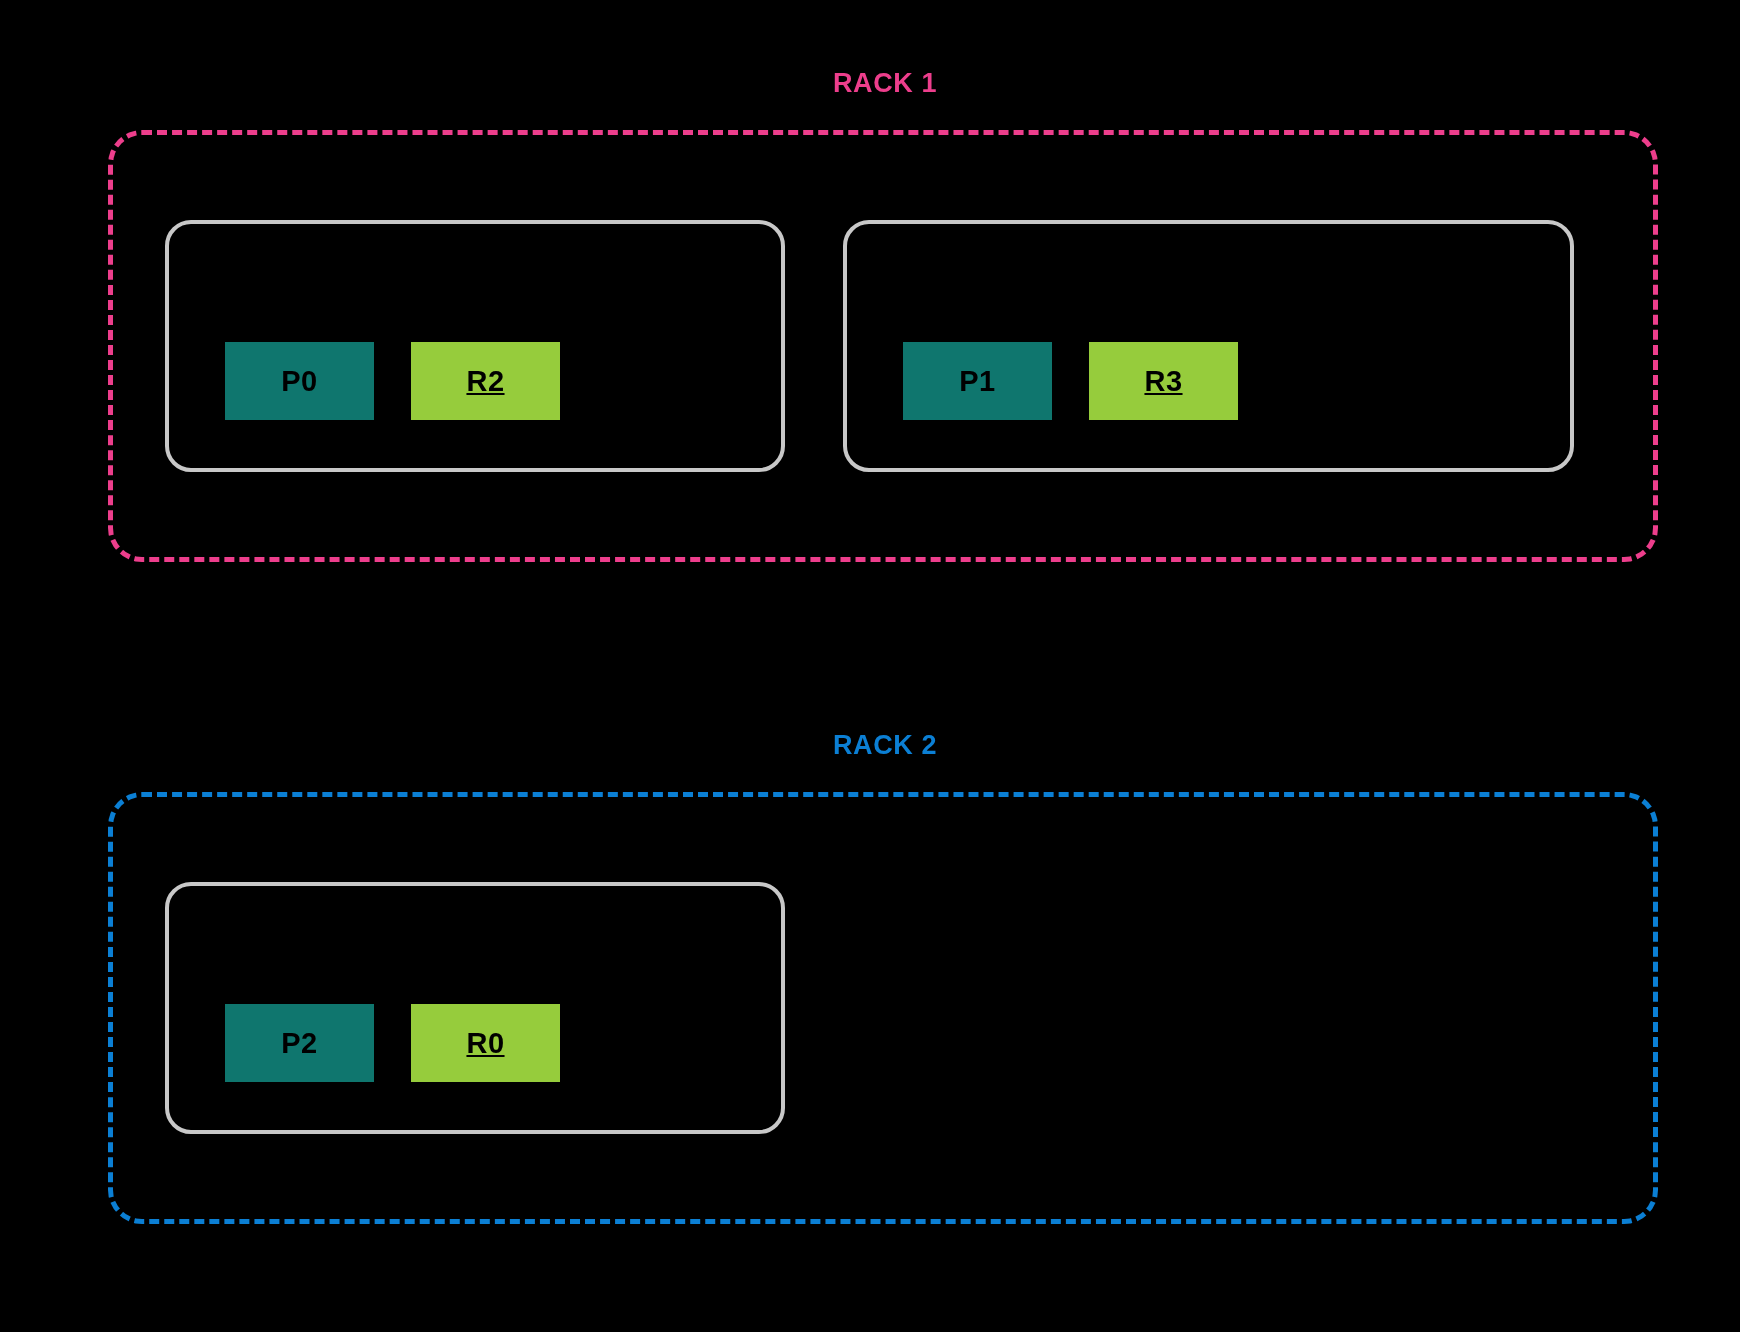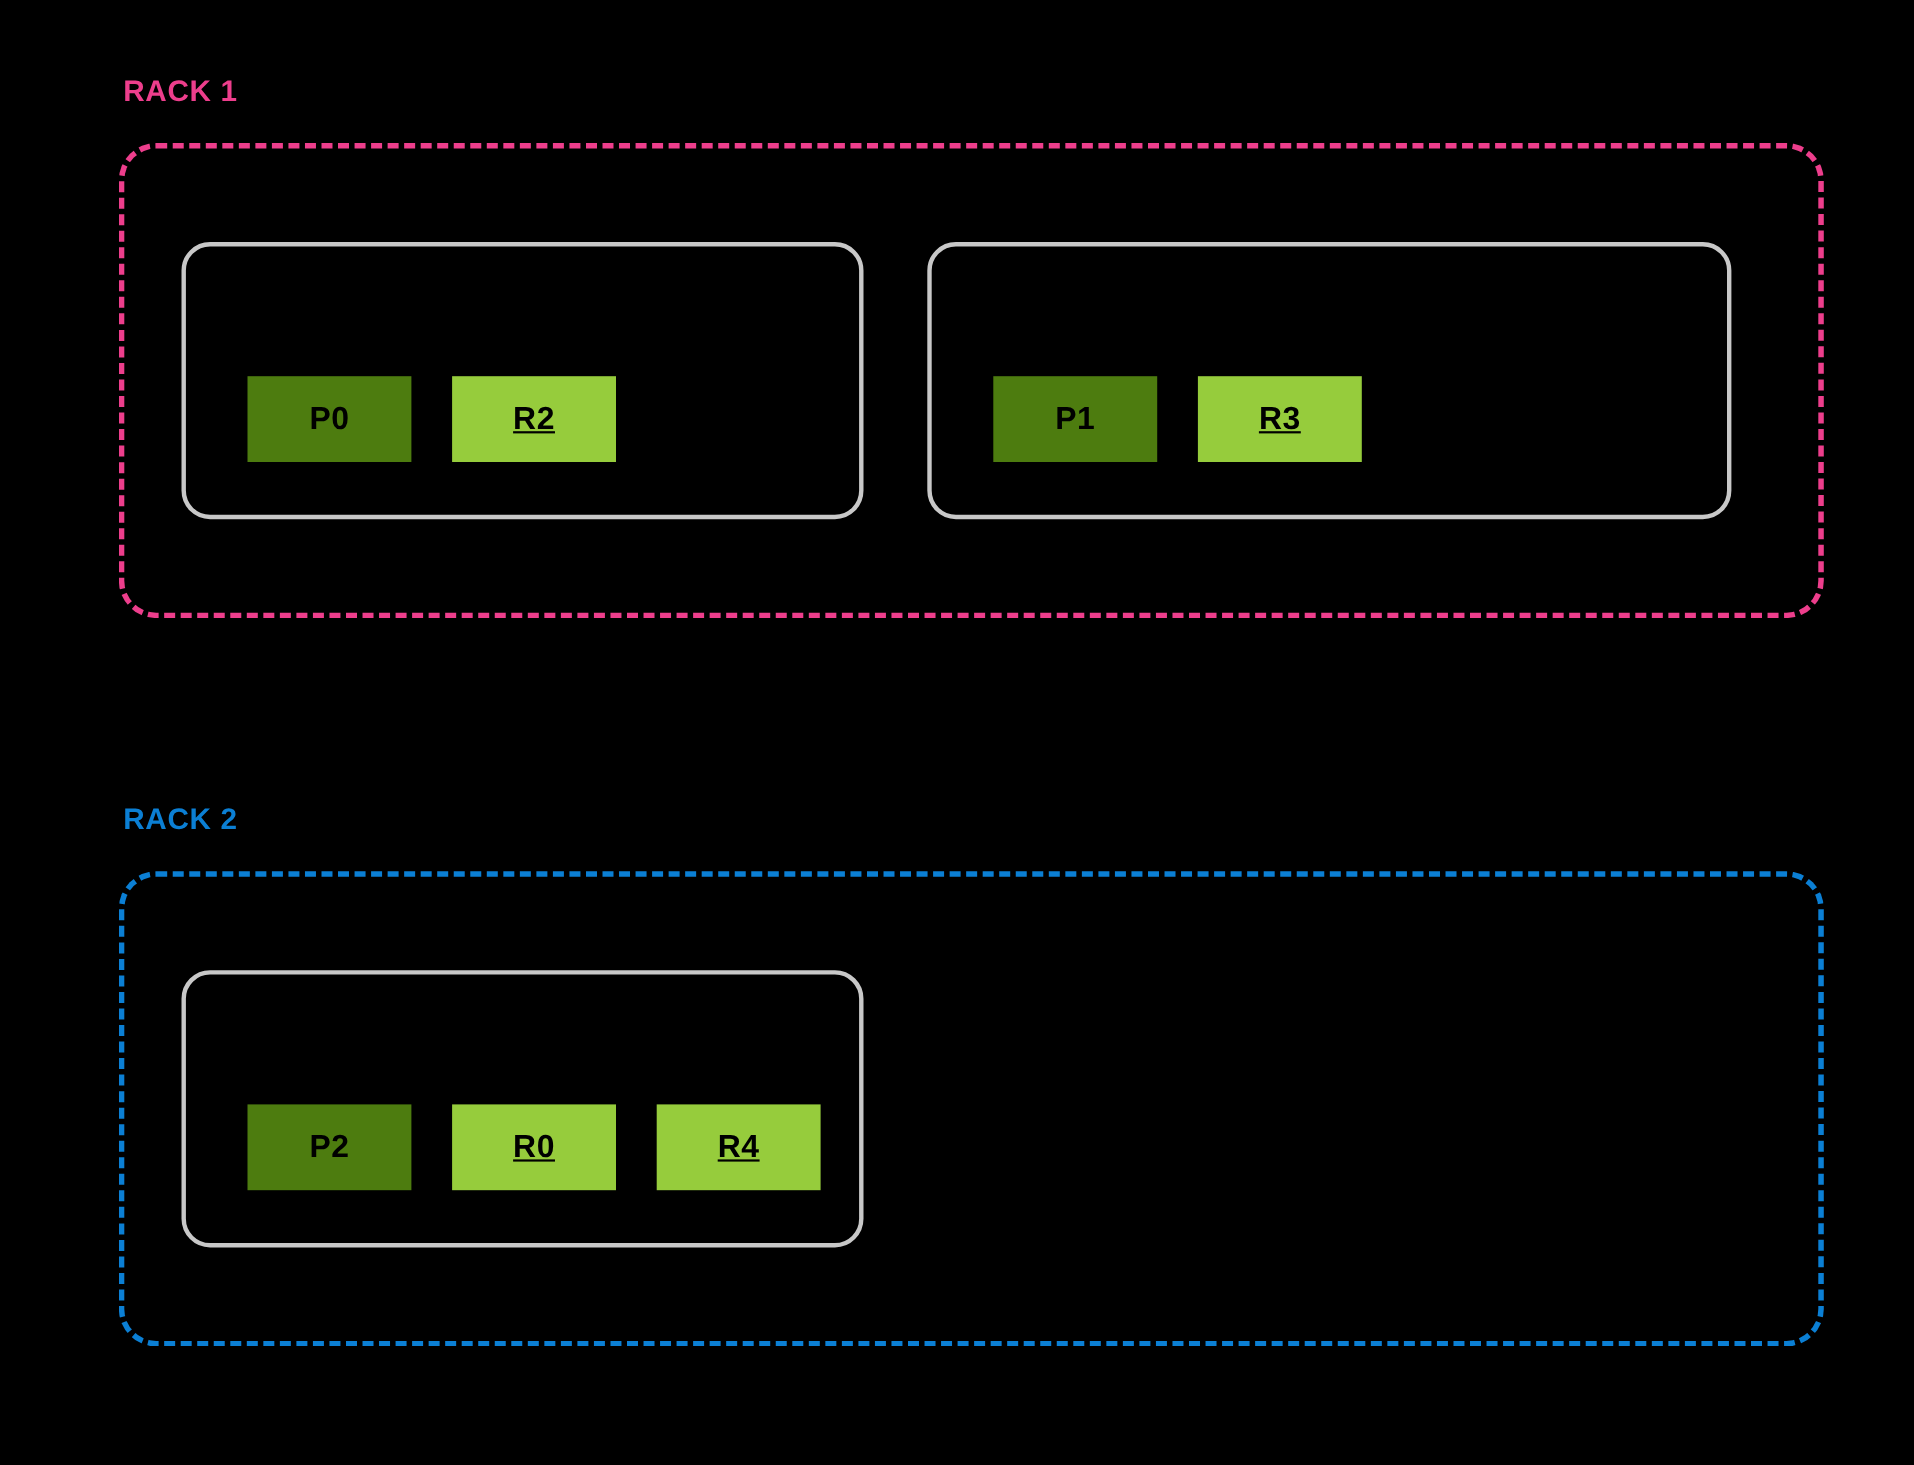--- a/index.html
+++ b/index.html
@@ -33,20 +33,21 @@
   #rack-1 { top: 70px; }
   #rack-2 { top: 732px; }
 
   .rack-label {
     font-size: 27px;
     font-weight: bold;
     letter-spacing: 0.6px;
     line-height: 1;
     margin: 0 0 33px 4px;
     user-select: none;
+    text-align: center;
   }
   #rack-1 .rack-label { color: #ED3E8C; }
   #rack-2 .rack-label { color: #0B7FD4; }
 
   .rack-border {
     position: relative;
     box-sizing: border-box;
     width: 1550px;
     height: 432px;
     border-style: dashed;
@@ -80,21 +81,21 @@
     height: 78px;
     display: flex;
     align-items: center;
     justify-content: center;
     font-size: 29px;
     font-weight: bold;
     color: #000000;
     letter-spacing: 0.5px;
     user-select: none;
   }
-  .shard.primary { background: #4d7c0f; }
+  .shard.primary { background: #0f766e; }
   .shard.replica { background: #96CC3C; text-decoration: underline; }
 </style>
 </head>
 <body>
 
 <div class="canvas">
 
   <div class="rack" id="rack-1">
     <div class="rack-label">RACK 1</div>
 
@@ -114,20 +115,19 @@
   </div>
 
   <div class="rack" id="rack-2">
     <div class="rack-label">RACK 2</div>
 
     <div class="rack-border">
 
       <div class="node node-wide">
         <div class="shard primary">P2</div>
         <div class="shard replica">R0</div>
-        <div class="shard replica">R4</div>
       </div>
 
 
     </div>
   </div>
 
 </div>
 
 </body></html>

